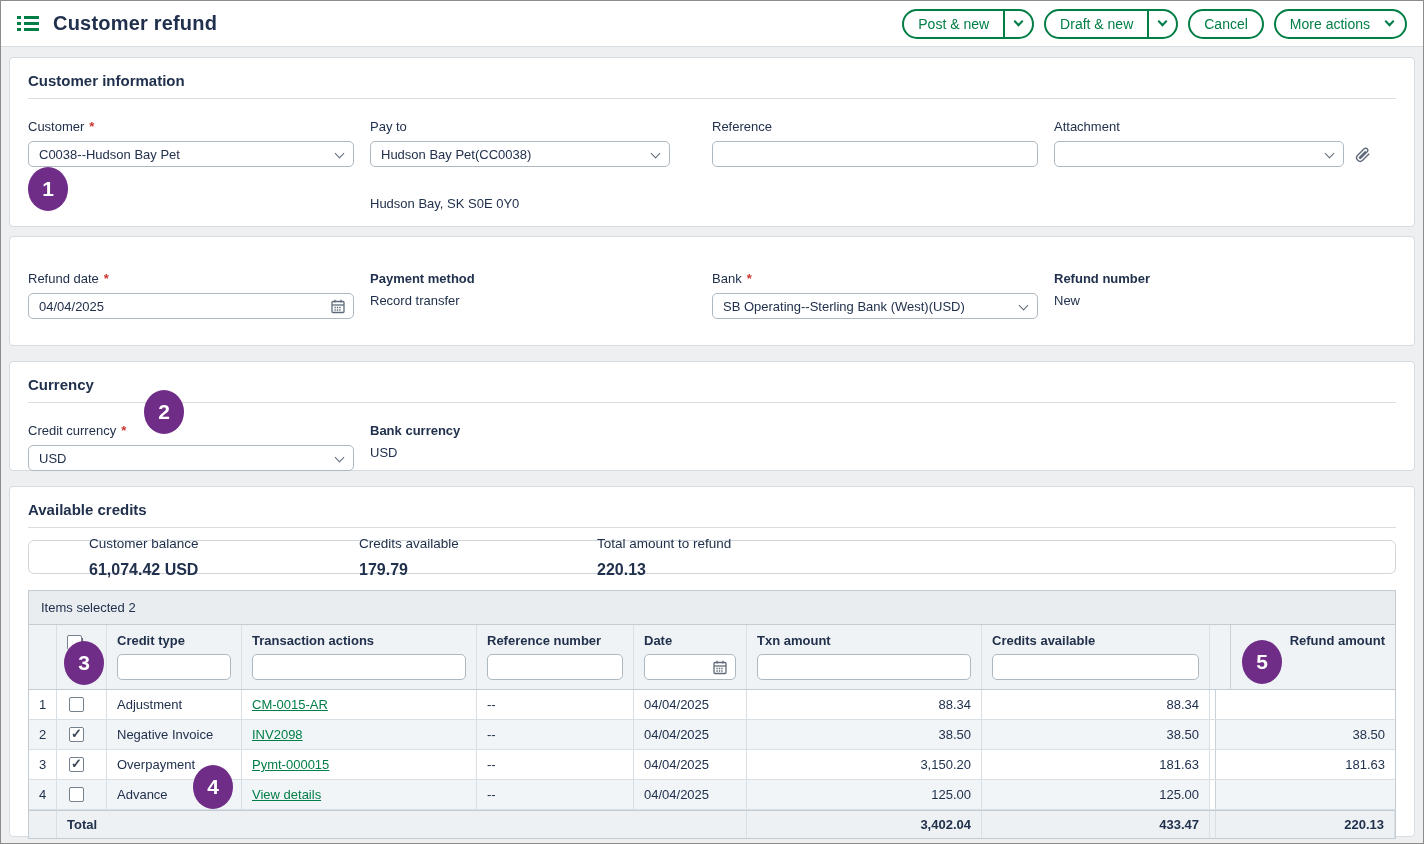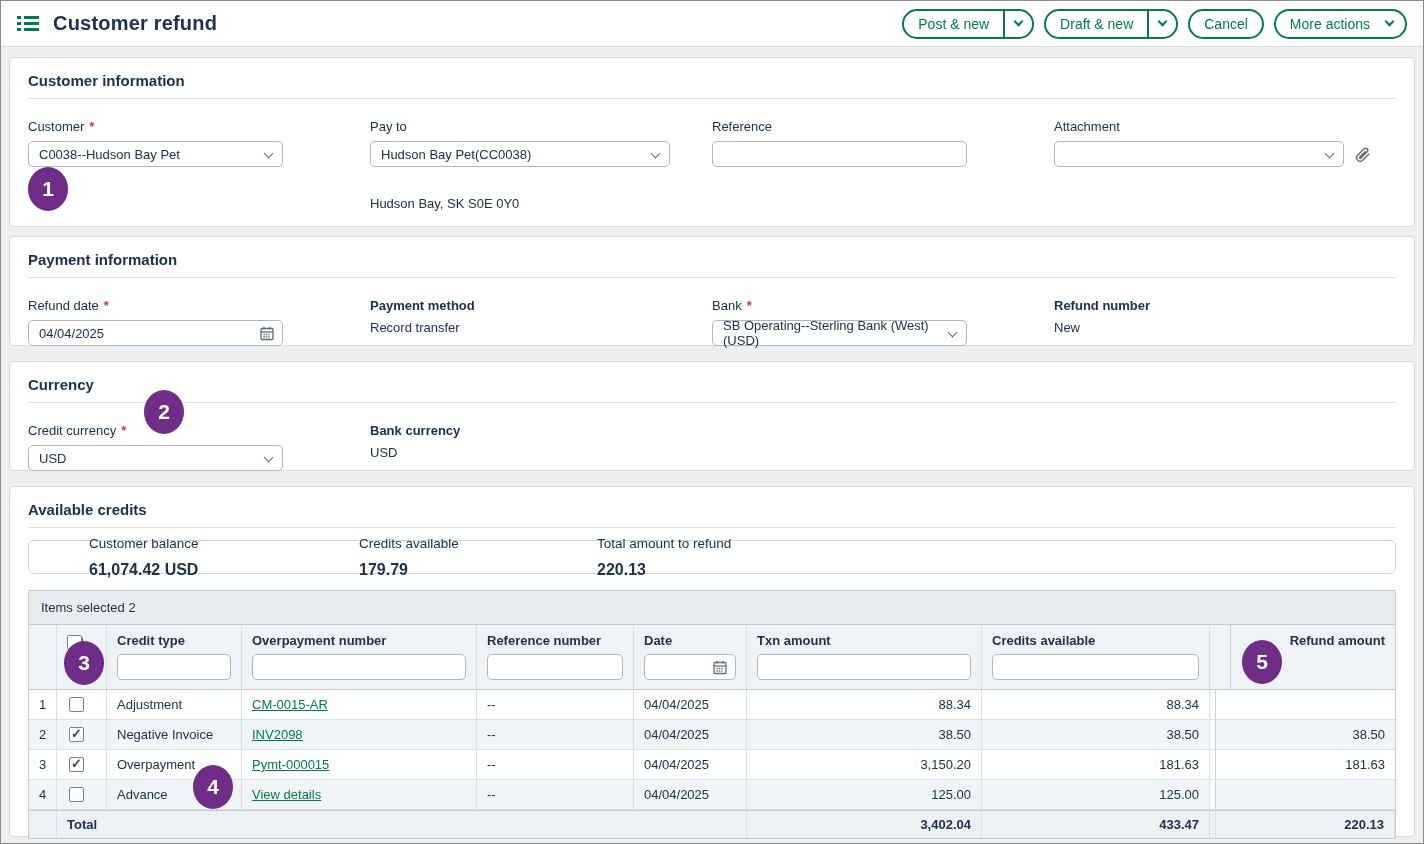--- a/index.html
+++ b/index.html
@@ -39,21 +39,21 @@
   .card-2 { margin-top:9px;  height:110px; }
   .card-3 { margin-top:15px; height:110px; }
   .card-4 { margin-top:15px; height:351px; }
   .card-title { font-size:15px; font-weight:bold; color:#21314D; padding-bottom:9px;
                 border-bottom:1px solid #D8DDE2; }
   .fields { display:grid; grid-template-columns:repeat(4,1fr); margin-top:20px; }
   .field-label { font-size:13px; color:#21314D; margin-bottom:7px; display:inline-block; }
   .field-label.ro { font-weight:bold; }
   .req::after { content:"*"; color:#C8362D; margin-left:5px; font-weight:bold; font-size:13px; }
   .select, .input {
-    width:255px; height:26px; border:1px solid #AEB8C0; border-radius:5px; background:#fff;
+    width:326px; height:26px; border:1px solid #AEB8C0; border-radius:5px; background:#fff;
     position:relative; display:flex; align-items:center; padding:0 26px 0 10px;
     font-size:13px; color:#21314D;
   }
   .input { padding-right:10px; }
   .select .chev { position:absolute; right:10px; top:12px; border-width:1.5px; }
   .ro-value { font-size:13px; color:#21314D; }
   .address { margin-top:29px; font-size:13px; color:#21314D; }
   .with-icon { padding-right:30px; }
   .cal-icon { position:absolute; right:8px; top:5px; }
   .attach-row { display:flex; align-items:center; gap:10px; }
@@ -186,21 +186,20 @@
           </div>
           <svg width="17" height="19" viewBox="0 0 24 24" fill="none" stroke="#5F6B7A" stroke-width="2">
             <path d="M21.44 11.05l-9.19 9.19a5 5 0 0 1-7.07-7.07l9.19-9.19a3 3 0 0 1 4.24 4.24l-9.2 9.19a1 1 0 0 1-1.41-1.41l8.49-8.49"></path>
           </svg>
         </div>
       </div>
     </div>
   </div>
 
   <div class="card card-2">
-    <div class="card-title">Payment information</div>
     <div class="fields">
       <div>
         <span class="field-label req">Refund date</span>
         <div class="select with-icon">
           <span>04/04/2025</span>
           <span class="cal-icon">
             <svg width="14" height="15" viewBox="0 0 14 15" fill="none" stroke="#5F6B7A" stroke-width="1.3">
               <rect x="1" y="2.5" width="12" height="11" rx="1"></rect>
               <line x1="1" y1="6" x2="13" y2="6"></line>
               <line x1="4" y1="0.8" x2="4" y2="3.6"></line>
@@ -273,21 +272,21 @@
         <div class="td"></div>
         <div class="td check-head">
           <input type="checkbox" class="cb" style="">
           <i class="chev"></i>
         </div>
         <div class="td">
           <span class="th-label">Credit type</span>
           <input class="filter" style="">
         </div>
         <div class="td">
-          <span class="th-label">Overpayment number</span>
+          <span class="th-label">Transaction actions</span>
           <input class="filter" style="">
         </div>
         <div class="td">
           <span class="th-label">Reference number</span>
           <input class="filter" style="">
         </div>
         <div class="td">
           <span class="th-label">Date</span>
           <div class="filter date">
             <span class="cal-icon">

